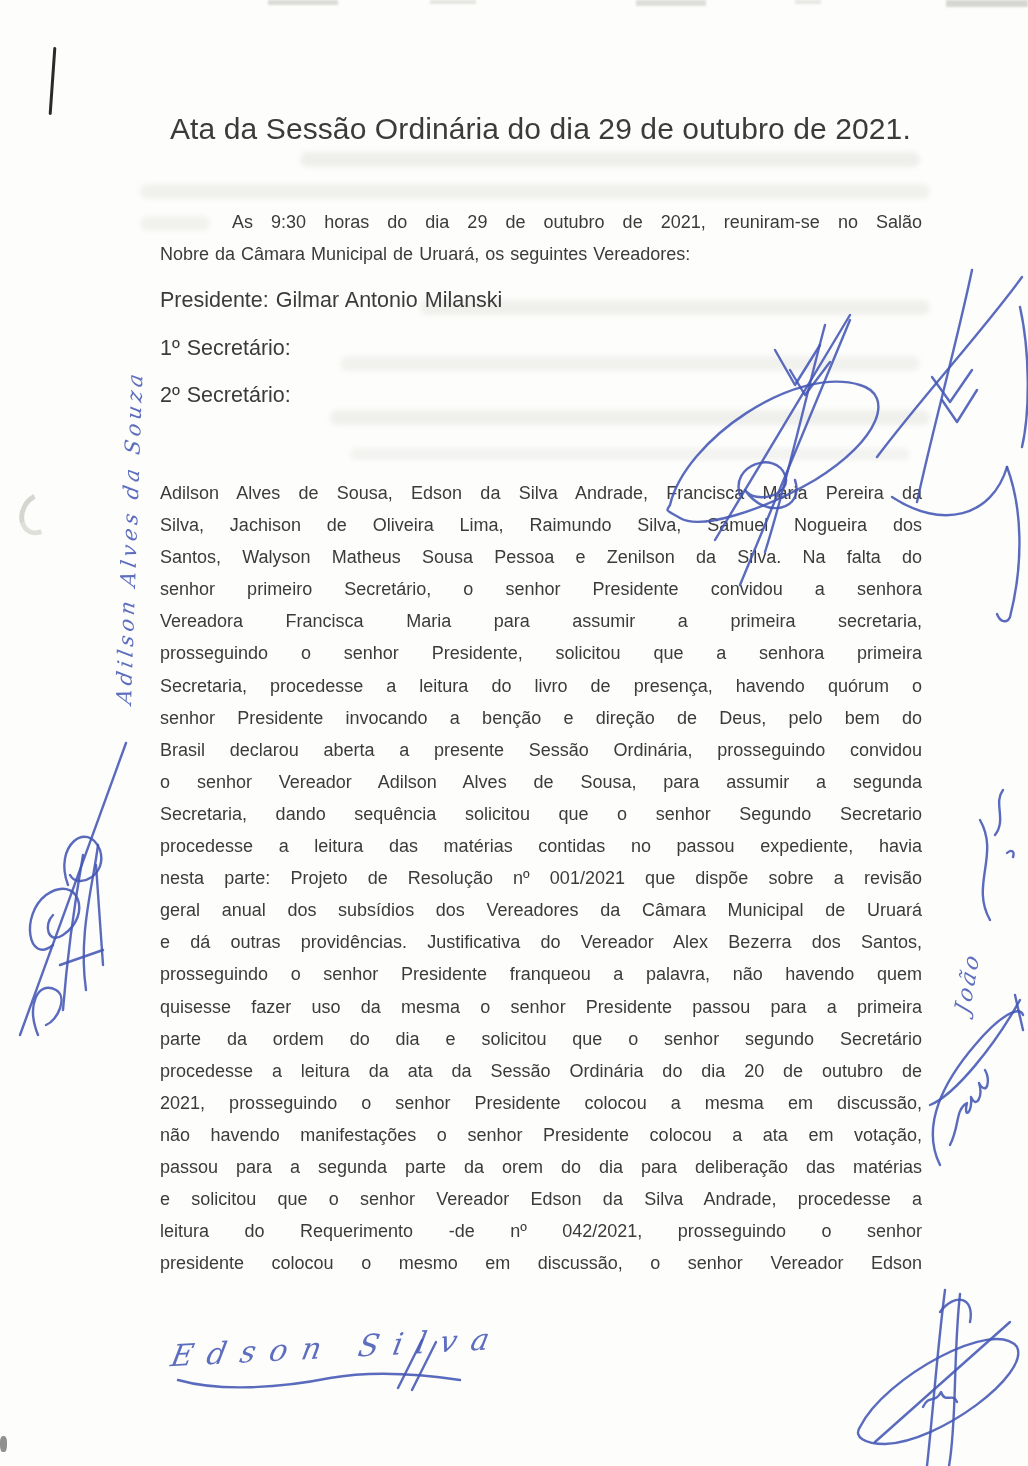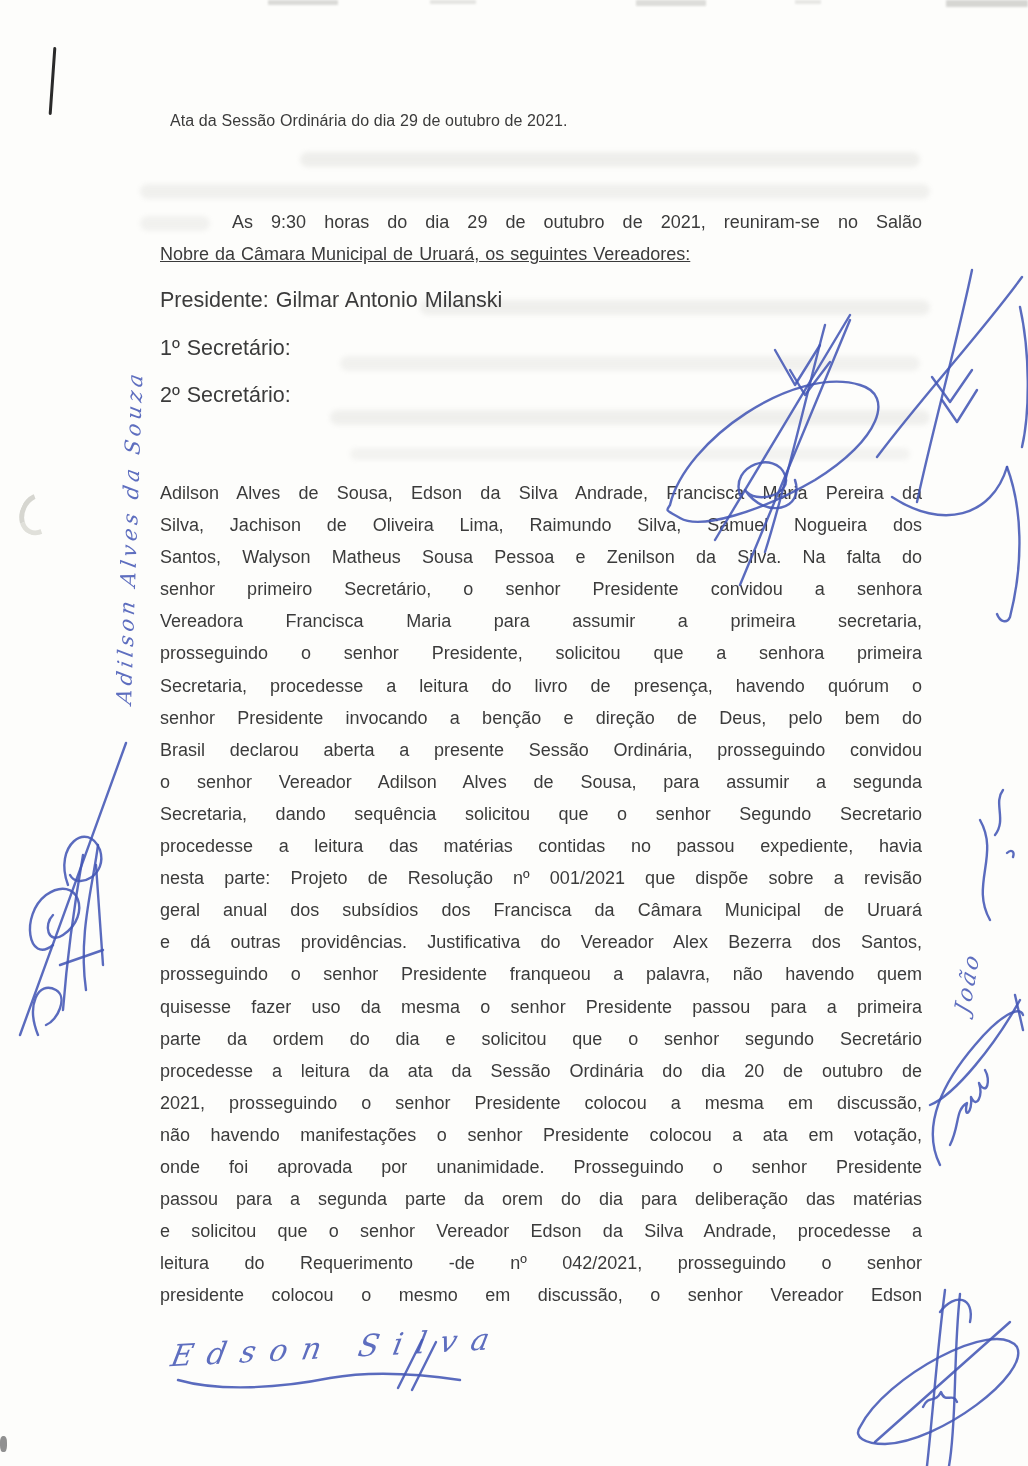--- a/index.html
+++ b/index.html
@@ -4,29 +4,29 @@
 <style>
   html,body{margin:0;padding:0;}
   body{
     width:1028px;height:1466px;position:relative;overflow:hidden;
     background:#fdfdfb;
     font-family:"Liberation Sans",sans-serif;
     color:#3b3b3b;
   }
   
   .abs{position:absolute;}
-  .title{font-size:16px;letter-spacing:.1px;z-index:2;}
+  .title{font-size:30px;letter-spacing:.1px;z-index:2;}
   .para{width:762px;z-index:2;}
   .line{
     font-size:18px;line-height:32.1px;
     text-align:justify;text-align-last:justify;
     word-spacing:1px;
   }
   .para1 .line:first-child{text-indent:72px;}
-  .para1 .line:last-child{text-align-last:left;text-decoration:underline;}
+  .para1 .line:last-child{text-align-last:left;}
   .officers .line{
     text-align:left;text-align-last:left;
     font-size:21.5px;line-height:30px;margin-bottom:17.5px;
   }
   
   .ghost{
     position:absolute;height:15px;border-radius:8px;
     background:#8f8f88;opacity:.13;filter:blur(2.6px);z-index:1;
   }
   
@@ -106,29 +106,28 @@
     <div class="line">senhor primeiro Secretário, o senhor Presidente convidou a senhora</div>
     <div class="line">Vereadora Francisca Maria para assumir a primeira secretaria,</div>
     <div class="line">prosseguindo o senhor Presidente, solicitou que a senhora primeira</div>
     <div class="line">Secretaria, procedesse a leitura do livro de presença, havendo quórum o</div>
     <div class="line">senhor Presidente invocando a benção e direção de Deus, pelo bem do</div>
     <div class="line">Brasil declarou aberta a presente Sessão Ordinária, prosseguindo convidou</div>
     <div class="line">o senhor Vereador Adilson Alves de Sousa, para assumir a segunda</div>
     <div class="line">Secretaria, dando sequência solicitou que o senhor Segundo Secretario</div>
     <div class="line">procedesse a leitura das matérias contidas no passou expediente, havia</div>
     <div class="line">nesta parte: Projeto de Resolução nº 001/2021 que dispõe sobre a revisão</div>
-    <div class="line">geral anual dos subsídios dos Francisca da Câmara Municipal de Uruará</div>
+    <div class="line">geral anual dos subsídios dos Vereadores da Câmara Municipal de Uruará</div>
     <div class="line">e dá outras providências. Justificativa do Vereador Alex Bezerra dos Santos,</div>
     <div class="line">prosseguindo o senhor Presidente franqueou a palavra, não havendo quem</div>
     <div class="line">quisesse fazer uso da mesma o senhor Presidente passou para a primeira</div>
     <div class="line">parte da ordem do dia e solicitou que o senhor segundo Secretário</div>
     <div class="line">procedesse a leitura da ata da Sessão Ordinária do dia 20 de outubro de</div>
     <div class="line">2021, prosseguindo o senhor Presidente colocou a mesma em discussão,</div>
     <div class="line">não havendo manifestações o senhor Presidente colocou a ata em votação,</div>
-    <div class="line">onde foi aprovada por unanimidade. Prosseguindo o senhor Presidente</div>
     <div class="line">passou para a segunda parte da orem do dia para deliberação das matérias</div>
     <div class="line">e solicitou que o senhor Vereador Edson da Silva Andrade, procedesse a</div>
     <div class="line">leitura do Requerimento -de nº 042/2021, prosseguindo o senhor</div>
     <div class="line">presidente colocou o mesmo em discussão, o senhor Vereador Edson</div>
   </div>
 
 <div class="hand hand-vertical-left">Adilson Alves da Souza</div>
 
 <svg class="ink-svg" style="left:8px;top:735px" width="125" height="310" viewBox="0 0 125 310">
   <path d="M118,8 L12,300"></path>

